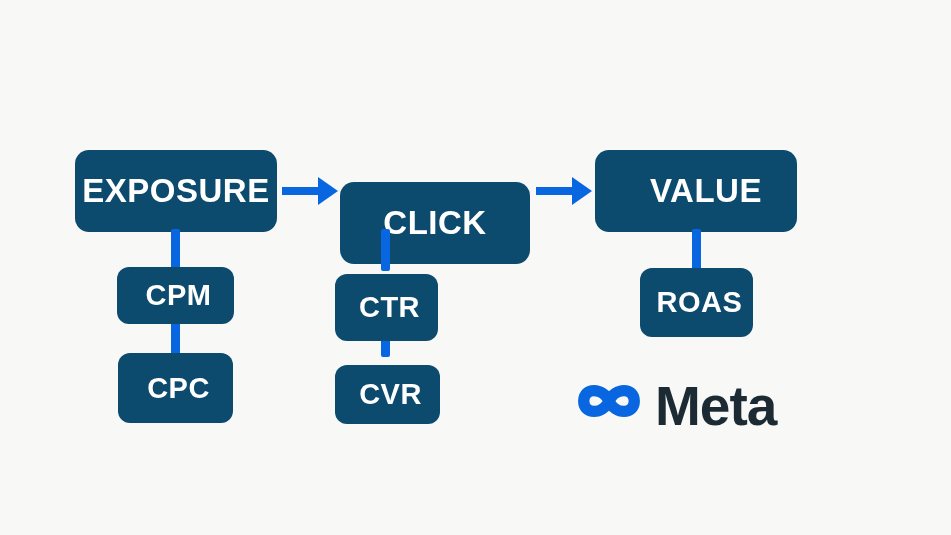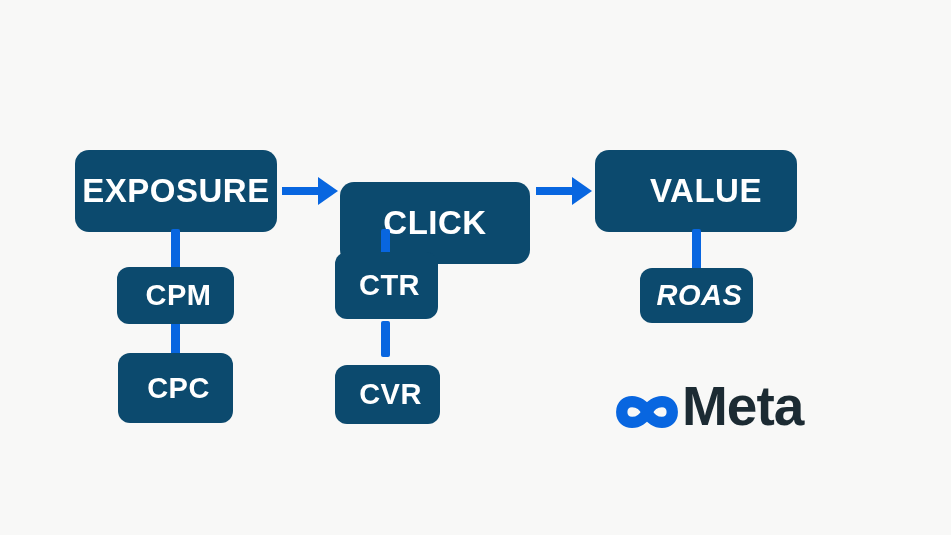--- a/index.html
+++ b/index.html
@@ -39,23 +39,23 @@
     border-radius: 12px;
     font-size: 29px;
     padding-left: 6px;
   }
   #box-exposure { left: 75px;  width: 202px; }
   #box-click    { left: 340px; width: 190px; margin-top: 32px; }
   #box-value    { left: 595px; width: 202px; padding-left: 20px; }
 
   #box-cpm  { left: 117px; top: 267px; width: 117px; height: 57px; }
   #box-cpc  { left: 118px; top: 353px; width: 115px; height: 70px; }
-  #box-ctr  { left: 335px; top: 252px; width: 103px; height: 67px; }
+  #box-ctr  { left: 335px; top: 274px; width: 103px; height: 67px; }
   #box-cvr  { left: 335px; top: 353px; width: 105px; height: 59px; margin-top: 12px; }
-  #box-roas { left: 640px; top: 268px; width: 113px; height: 55px; font-style: italic; }
+  #box-roas { left: 640px; top: 268px; width: 113px; height: 69px; }
 
   .vconn {
     position: absolute;
     width: 9px;
     background: #0866e0;
     border-radius: 2px;
   }
   #conn-exposure-cpm { left: 171px; top: 229px; height: 42px; }
   #conn-cpm-cpc      { left: 171px; top: 321px; height: 36px; }
   #conn-click-ctr    { left: 381px; top: 229px; height: 42px; }
@@ -77,25 +77,25 @@
     border-bottom: 14px solid transparent;
     border-left: 20px solid #0866e0;
   }
   #arrow1-line { left: 282px; width: 38px; }
   #arrow1-head { left: 318px; }
   #arrow2-line { left: 536px; width: 38px; }
   #arrow2-head { left: 572px; }
 
   .meta-logo {
     position: absolute;
-    left: 614px;
+    left: 576px;
     top: 379px;
     display: flex;
-    align-items: flex-end;
-    gap: 2px;
+    align-items: flex-start;
+    gap: 13px;
   }
   .meta-wordmark {
     font-size: 55px;
     font-weight: 700;
     color: #1c2b33;
     line-height: 1;
     letter-spacing: -1px;
   }
 </style>
 </head>

